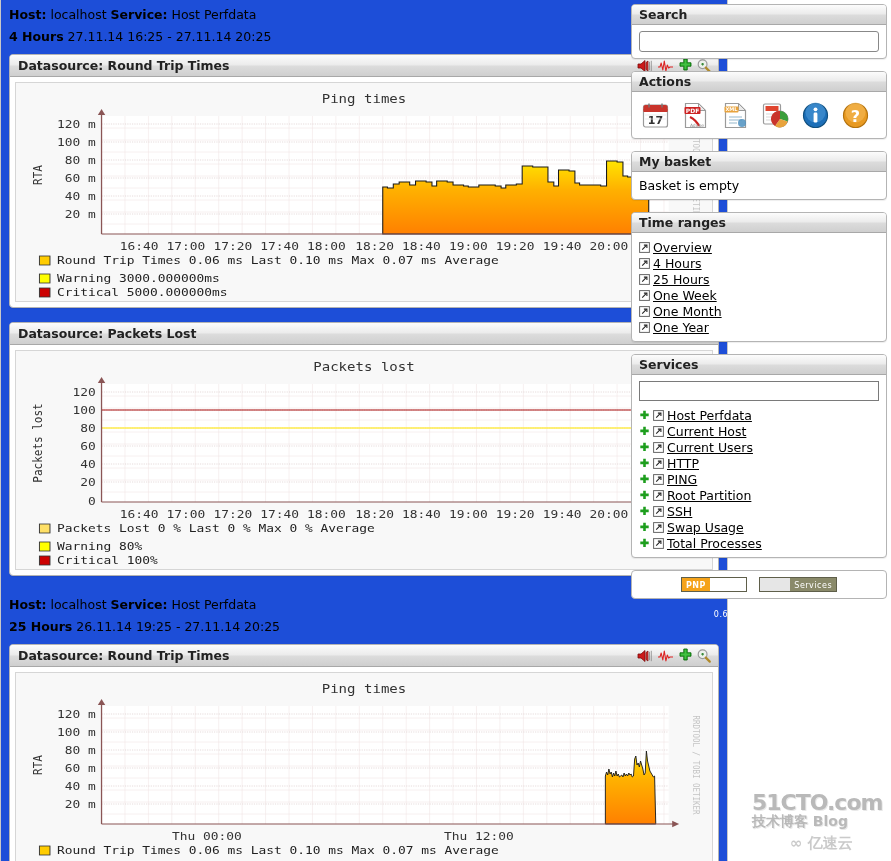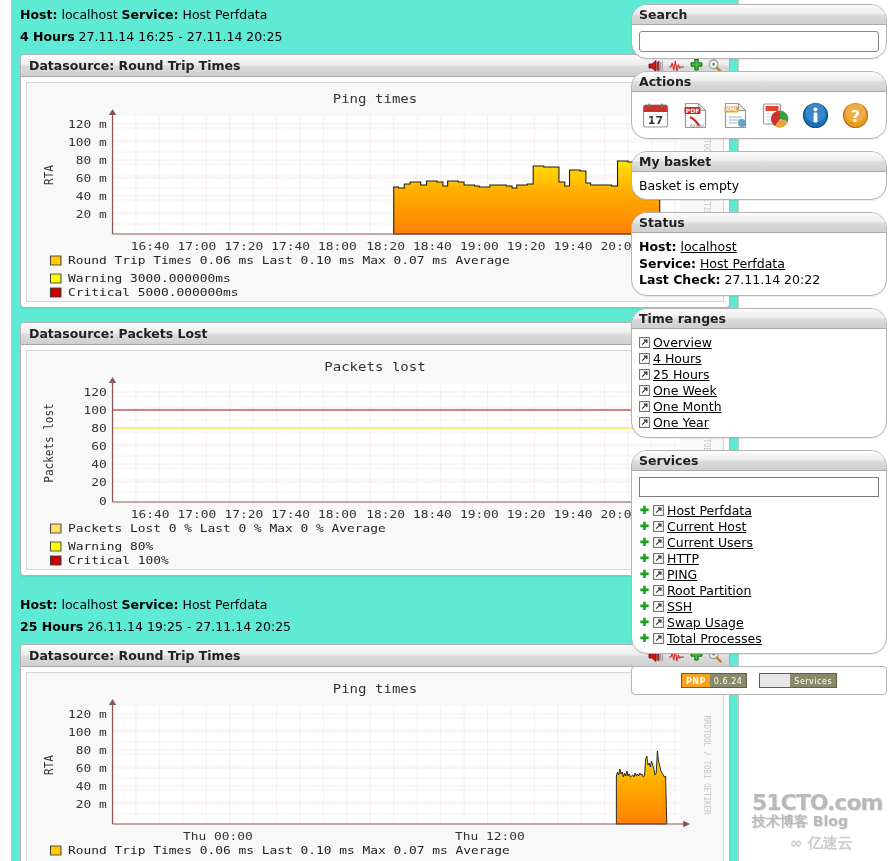--- a/index.html
+++ b/index.html
@@ -14,23 +14,22 @@
     overflow: hidden;
   }
   #page { position: relative; width: 891px; height: 861px; }
 
   
   #left {
     position: absolute; left: 0; top: 0;
     width: 728px; height: 861px;
     border-right: 1px solid #c8c8c8;
     border-left: 1px solid #c8c8c8;
-    background: #5eead4;
+    background: #1d4ed8;
     overflow: hidden;
-    margin-left: 11px;
   }
   .hostline {
     padding: 7px 0 2px 8px;
     font-size: 12.5px;
     font-family: "DejaVu Sans", sans-serif;
     white-space: nowrap;
   }
   .hostline b { font-weight: bold; }
   .rangeline {
     padding: 5px 0 10px 8px;
@@ -77,21 +76,21 @@
   .graph svg { display: block; }
 
   
   #right {
     position: absolute; left: 627px; top: 0;
     width: 264px; height: 861px;
   }
   .box {
     margin: 4px 4px 12px 4px;
     border: 1px solid #b4b4b4;
-    border-radius: 16px;
+    border-radius: 4px;
     background: #fff;
     box-shadow: 0 1px 1px rgba(0,0,0,0.07);
     overflow: hidden;
   }
   .box-head {
     height: 20px; line-height: 20px;
     background: linear-gradient(to bottom, #fcfcfc 0%, #ebebeb 48%, #dcdcdc 52%, #cfcfcf 100%);
     border-bottom: 1px solid #a8a8a8;
     padding: 0 7px;
     font-weight: bold;
@@ -163,21 +162,21 @@
   .badge {
     height: 15px; display: flex; align-items: stretch;
     font-family: "DejaVu Sans", sans-serif;
     font-size: 8px; line-height: 15px;
     border: 1px solid #5f5f4a;
     cursor: pointer;
     text-align: right;
   }
   .badge-l, .badge-r { padding: 0 4px; letter-spacing: 0.5px; }
   .badge-pnp .badge-l { background: #f5a31a; color: #fff; font-weight: bold; }
-  .badge-pnp .badge-r { background: #8a8a6a; color: #fff; }
+  .badge-pnp .badge-r { background: #8a8a6a; color: #fff; margin-top: 29px; }
   .badge-rrd .badge-l { background: #e6e6e6; color: #888; min-width: 30px; }
   .badge-rrd .badge-r { background: #8a8a6a; color: #fff; }
 
   
   .wm {
     position: absolute;
     pointer-events: none;
     user-select: none;
   }
   #wm1 {
@@ -732,37 +731,20 @@
       </div>
     </div>
 
     <div class="box">
       <div class="box-head">My basket</div>
       <div class="box-body">
         <div class="basket-text">Basket is empty</div>
       </div>
     </div>
 
-    <div class="box">
-      <div class="box-head">Status</div>
-      <div class="box-body">
-        <div class="status-line">
-          <b>Host:</b>
-          <a href="#">localhost</a>
-        </div>
-        <div class="status-line">
-          <b>Service:</b>
-          <a href="#">Host Perfdata</a>
-        </div>
-        <div class="status-line">
-          <b>Last Check:</b>
-          <span>27.11.14 20:22</span>
-        </div>
-      </div>
-    </div>
 
     <div class="box">
       <div class="box-head">Time ranges</div>
       <div class="box-body">
         <ul class="linklist">
           <li>
             <span class="ext-icon">
               <svg width="11" height="11" viewBox="0 0 11 11">
                   <rect x="0.6" y="0.6" width="9.8" height="9.8" fill="#fff" stroke="#666" stroke-width="1"></rect>
                   <path d="M3.2 7.6L7.4 3.4" stroke="#222" stroke-width="1.1"></path>

